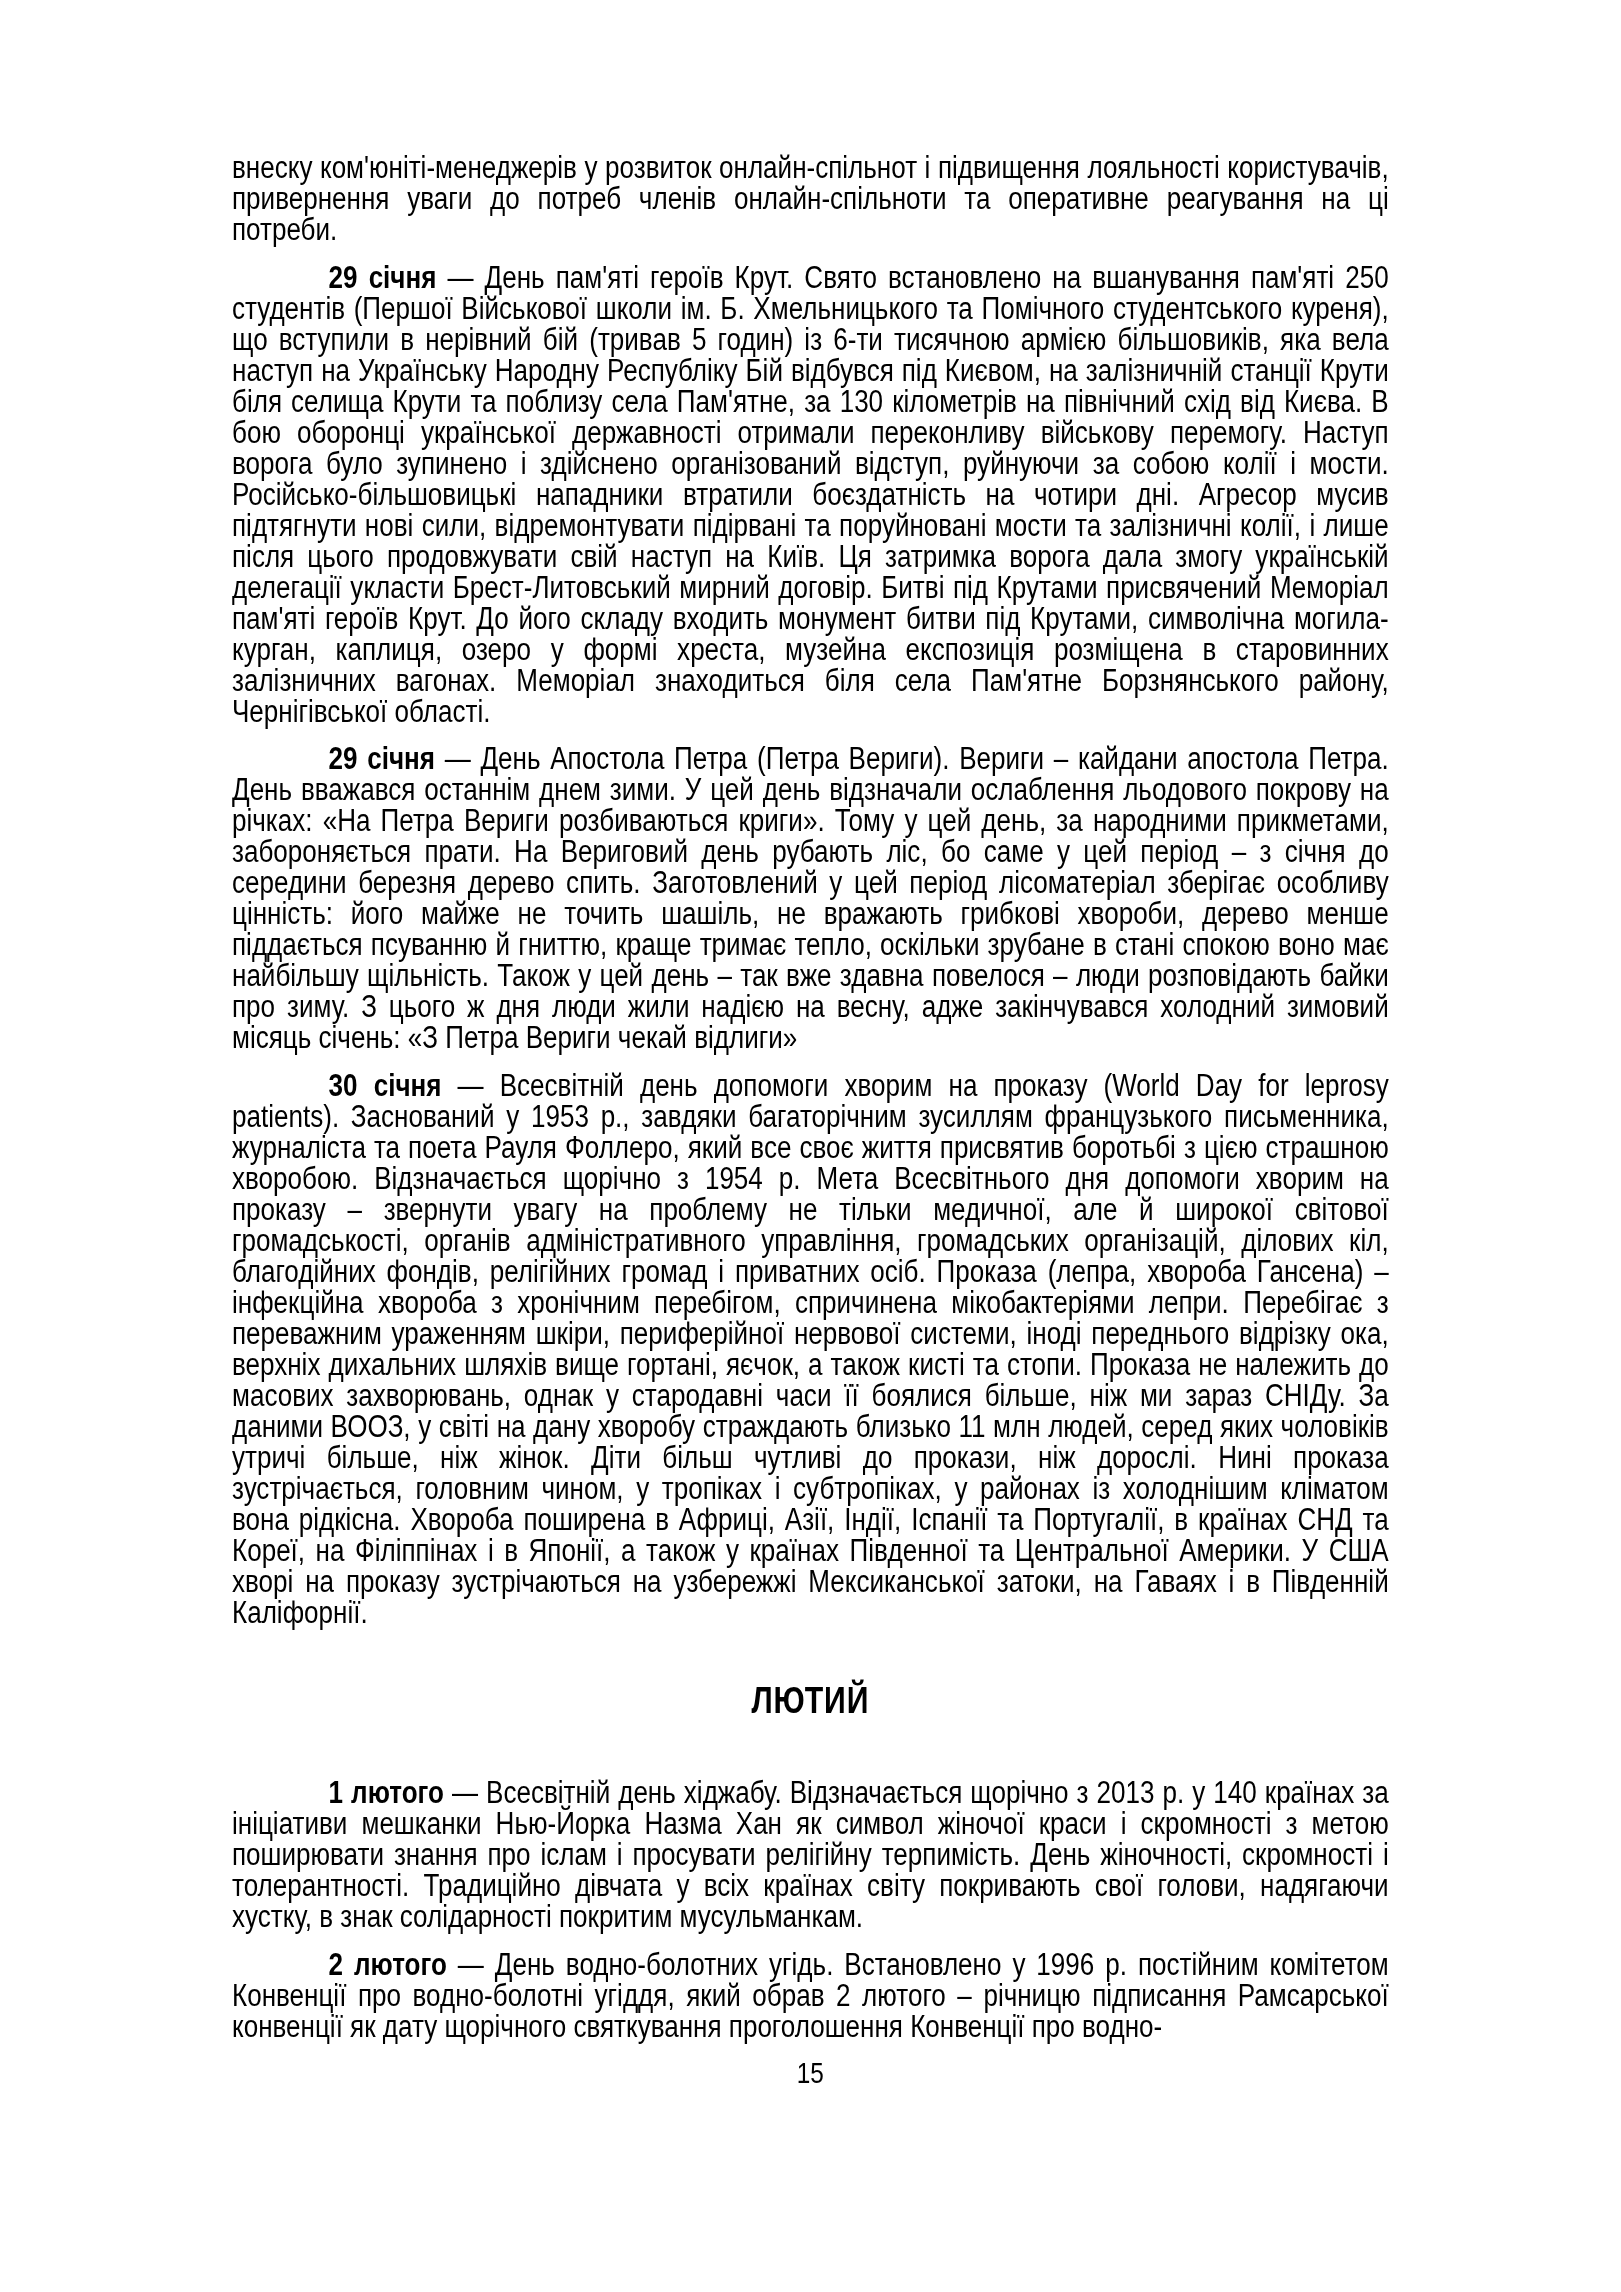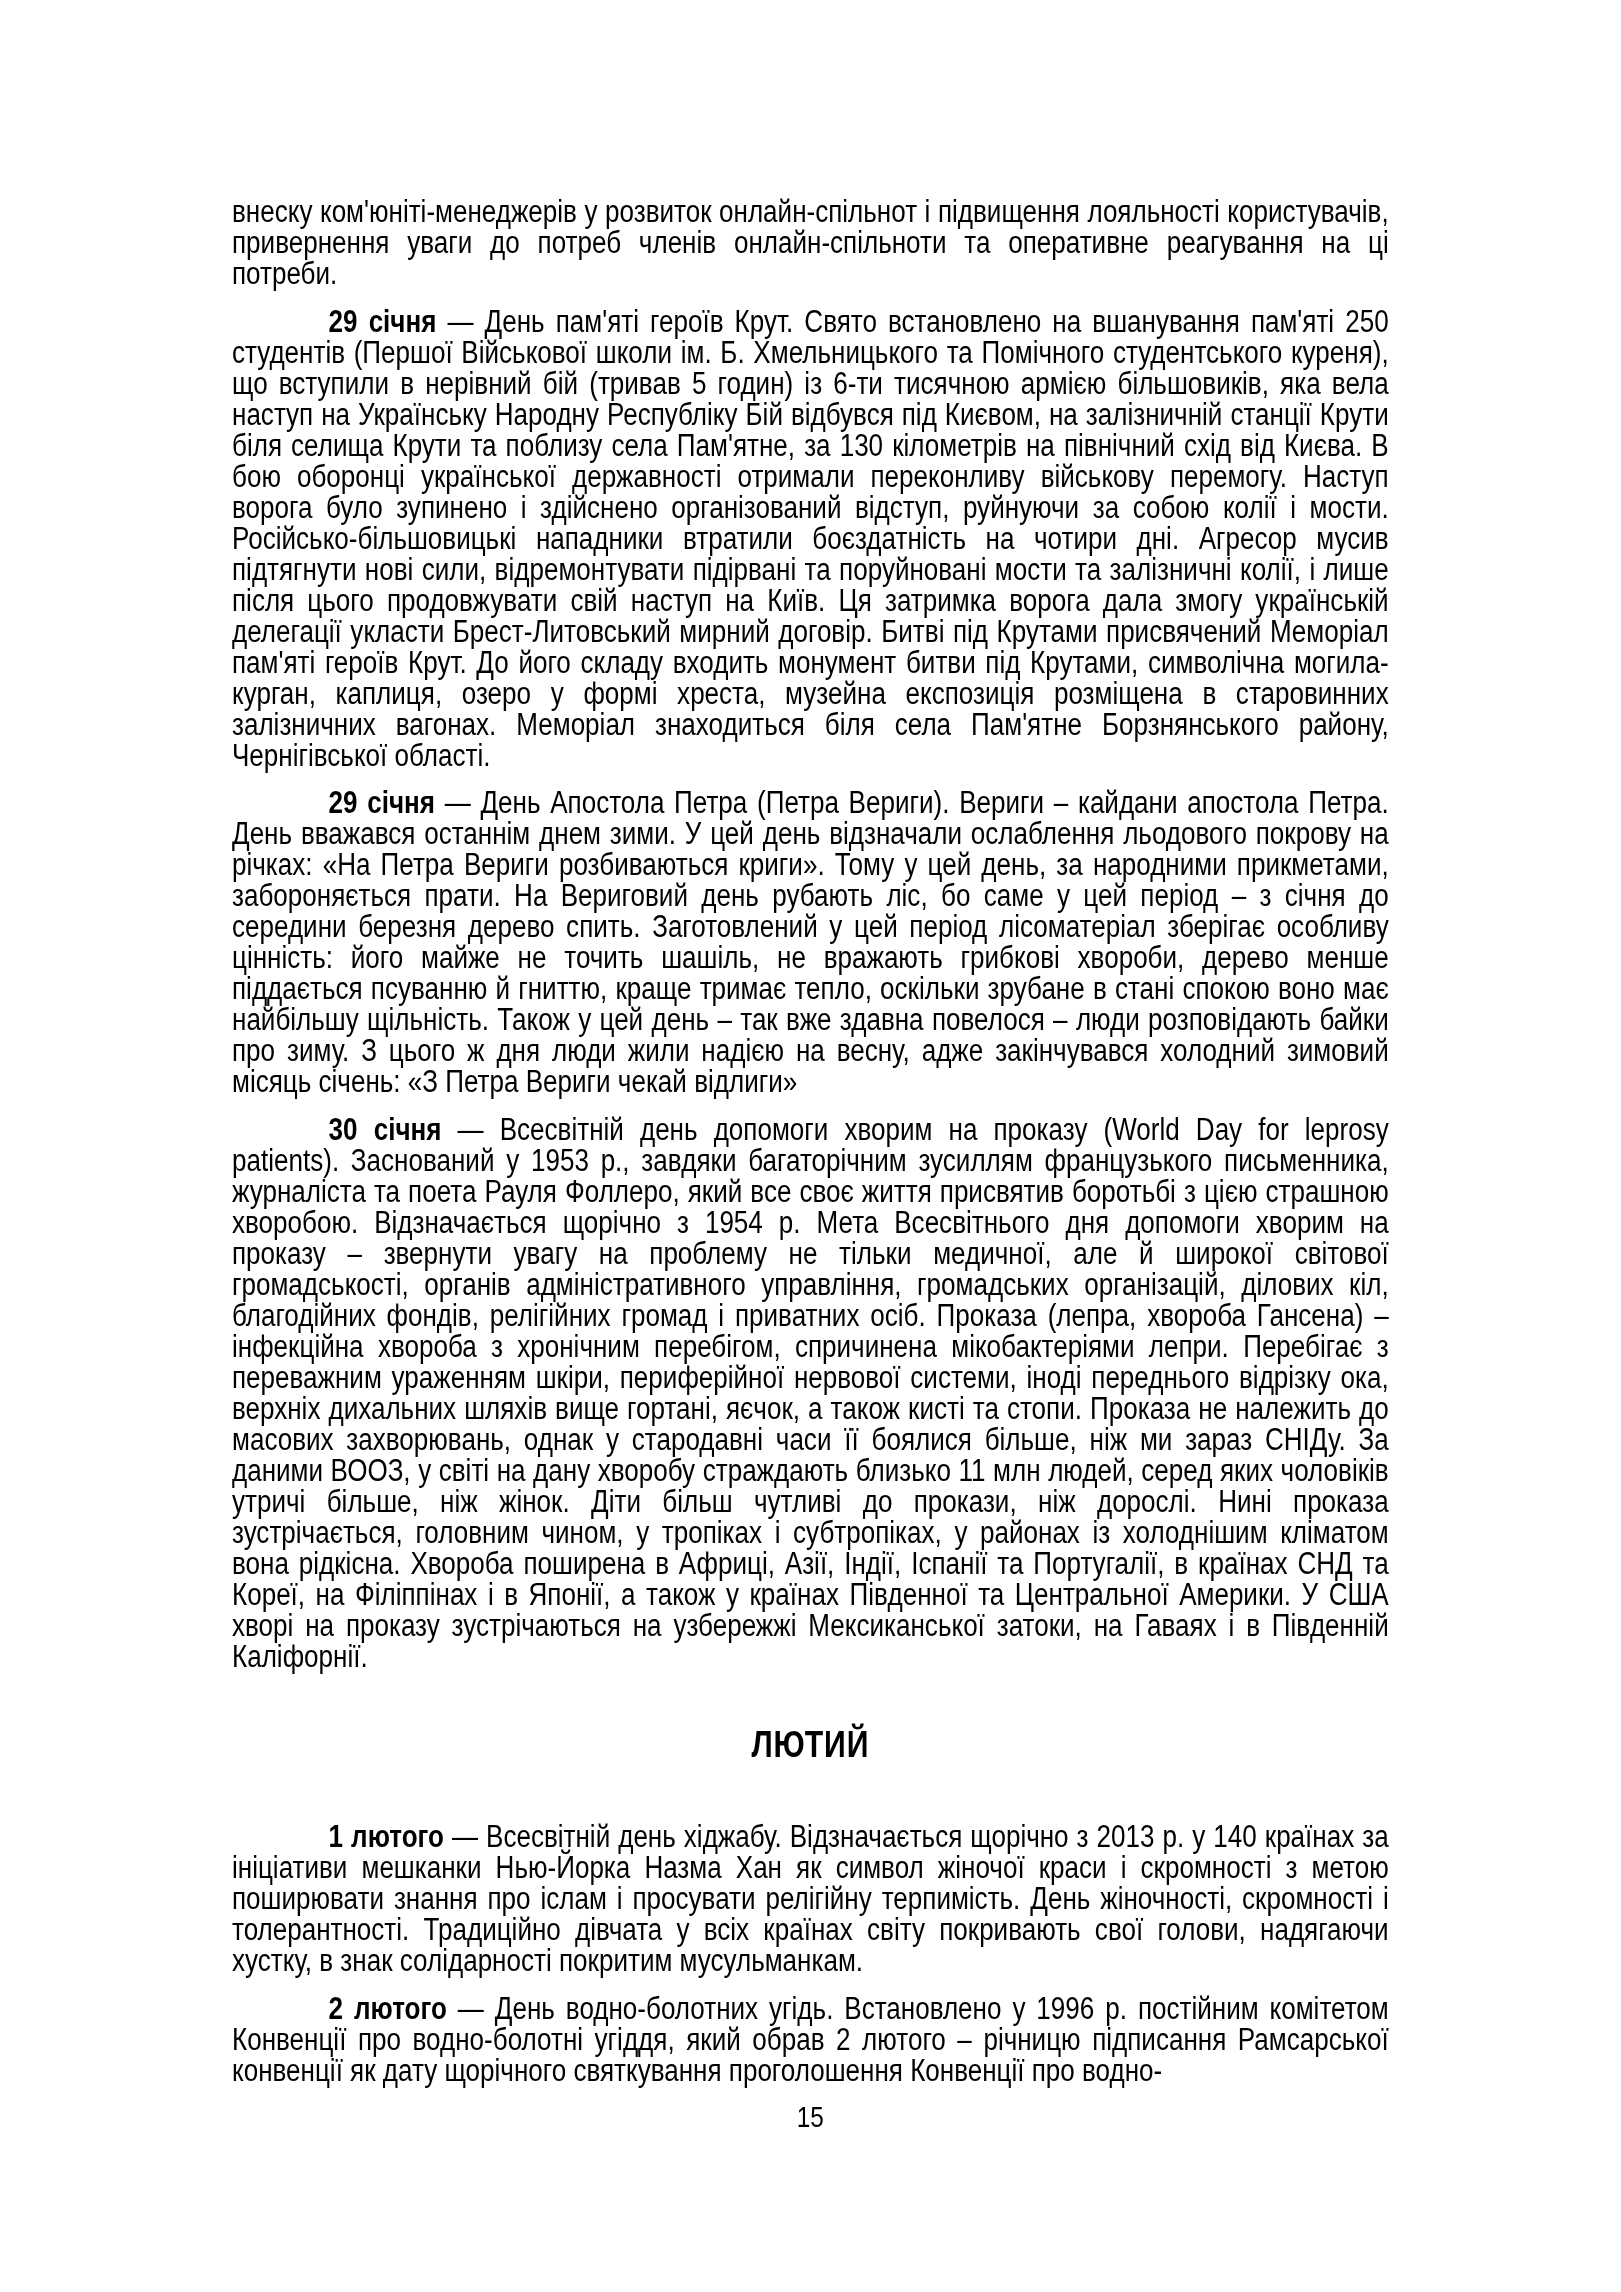--- a/index.html
+++ b/index.html
@@ -5,21 +5,21 @@
   html, body { margin: 0; padding: 0; }
   body {
     width: 1621px;
     height: 2293px;
     background: #ffffff;
     color: #000000;
     font-family: "Liberation Sans", sans-serif;
     position: relative;
     overflow: hidden;
   }
-  .page { position: absolute; inset: 0; margin-top: 44px; }
+  .page { position: absolute; inset: 0; }
   
   .content {
     position: absolute;
     left: 232px;
     top: 152px;
     width: 1377px;              
     transform: scaleX(0.84);
     transform-origin: 0 0;
     font-size: 31px;
     line-height: 31px;

